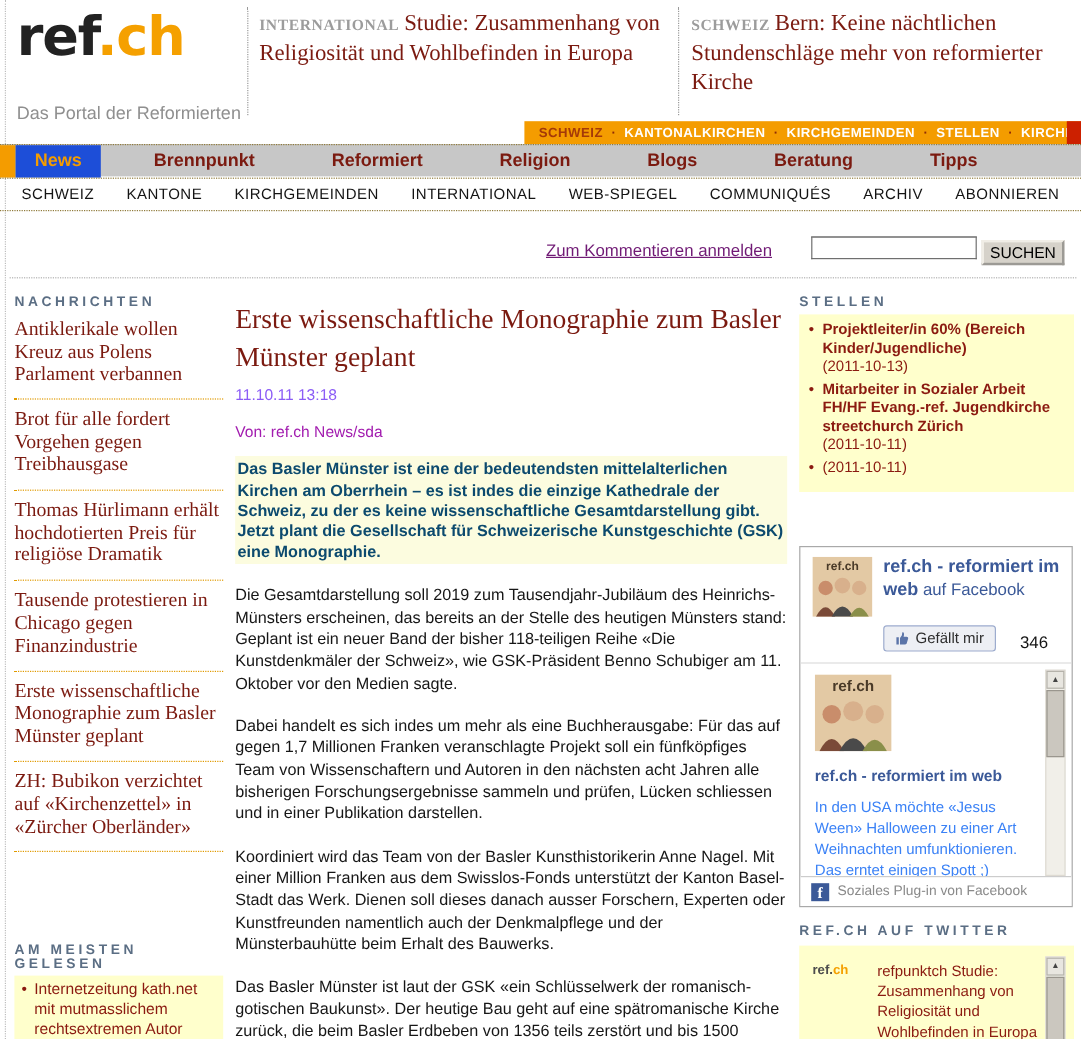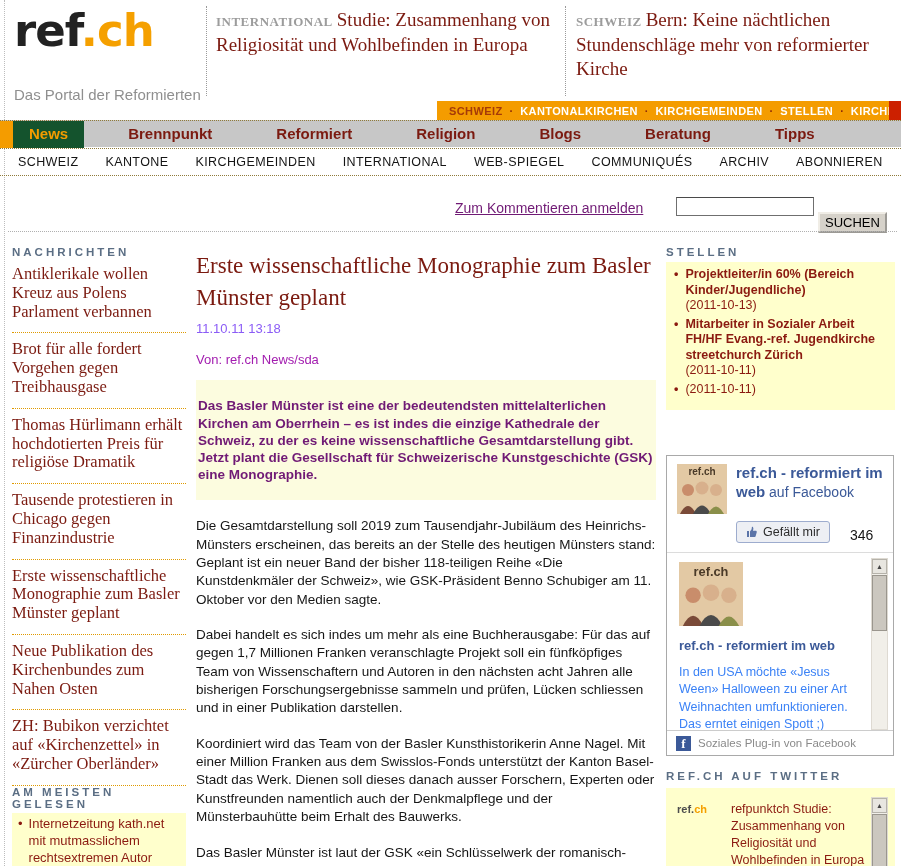--- a/index.html
+++ b/index.html
@@ -29,33 +29,33 @@
   .topbar a.first { color:#a53a08; }
   .topbar .dot { color:#8d2b06; font-weight:bold; font-size:11px; margin:0 3px; }
   .topbar-end { position:absolute; right:0; top:0; width:12px; height:19px; background:#cc2000; }
 
   
   .mainnav { position:absolute; left:0; top:120px; width:901px; height:27px; background:#c7c7c7;
              border-top:1px dotted #8f7a3a; }
   .mainnav-accent { position:absolute; left:0; top:0; width:13px; height:27px; background:#f49c00; }
   .tabs { position:absolute; left:13px; top:0; height:27px; display:flex; }
   .tab { font-size:15px; font-weight:bold; color:#7b1a10; line-height:26px; padding:0 16px; margin-right:32px; }
-  .tab.active { background:#14532d; color:#f49c00; margin-right:28px;text-align:center; }
+  .tab.active { background:#1d4ed8; color:#f49c00; margin-right:28px;text-align:center; }
 
   
   .subnav { position:absolute; left:0; top:148px; width:901px; height:28px;
             border-top:1px dotted #8f7a3a; border-bottom:1px dotted #8f7a3a;
             display:flex; align-items:center; padding-left:18px; gap:27px; }
   .subnav a { font-size:12.5px; color:#141414; letter-spacing:0.4px; text-decoration:none; }
 
   
   .login-link { position:absolute; left:455px; top:200px; font-size:14px; color:#701a75; text-decoration:underline; }
   .search-input { position:absolute; left:676px; top:197px; width:138px; height:19px;
                   border:1px solid #6f6f6f; border-top:1px solid #4a4a4a; font-size:12px; padding:1px 3px; }
-  .search-button { position:absolute; left:818px; top:212px; height:21px; background:#d6d2ca;
+  .search-button { position:absolute; left:818px; top:200px; height:21px; background:#d6d2ca;
                    border:2px outset #f0ede6; font-size:13px; color:#000; padding:0 5px;
                    font-family:"Liberation Sans", sans-serif; }
   .toolbar-divider { position:absolute; left:8px; top:231px; width:889px; border-top:1px dotted #b0b0b0; }
 
   
   .side-heading { font-size:11.5px; font-weight:bold; color:#5b6e84; letter-spacing:3px; }
 
   
   .sidebar-news { position:absolute; left:12px; top:246px; width:174px; }
   .news-item { display:block; font-family:"Liberation Serif", serif; font-size:16.5px; color:#7b1a10;
@@ -65,21 +65,21 @@
   .mr-item { display:flex; font-size:13px; color:#8b1a10; line-height:1.3; margin-bottom:2px; text-decoration:none; }
   .mr-bullet { margin:0 6px 0 5px; }
 
   
   .article { position:absolute; left:196px; top:250px; width:460px; }
   .article h1 { font-family:"Liberation Serif", serif; font-size:23px; font-weight:normal;
                 color:#7b1a10; line-height:1.38; }
   .art-date { margin-top:8px; font-size:13px; color:#8b5cf6; }
   .art-byline { margin-top:16px; font-size:13px; color:#a21caf; }
   .art-lead { margin-top:13px; background:#fcfcdf; font-size:13.5px; font-weight:bold;
-              color:#701a75; line-height:1.27; padding:17px 2px; }
+              color:#0c4a6e; line-height:1.27; padding:2px 2px; }
   .art-para { margin-top:17px; font-size:13.5px; color:#161616; line-height:1.36; }
 
   
   .stellen { position:absolute; left:666px; top:246px; width:229px; }
   .job-list { background:#ffffcc; margin-top:4px; padding:5px 3px 10px; }
   .job { display:flex; font-size:12.5px; line-height:1.24; color:#8b1a10; margin-bottom:3px; }
   .job-bullet { margin:0 7px 0 5px; font-weight:bold; }
   .job-title { font-weight:bold; display:block; text-decoration:none; color:#8b1a10; }
   .job-date { font-weight:normal; display:block; }
 
@@ -183,21 +183,20 @@
 <button class="search-button">SUCHEN</button>
 <div class="toolbar-divider"></div>
 
 <div class="sidebar-news">
   <div class="side-heading">NACHRICHTEN</div>
   <a href="#" class="news-item">Antiklerikale wollen Kreuz aus Polens Parlament verbannen</a>
   <a href="#" class="news-item">Brot für alle fordert Vorgehen gegen Treibhausgase</a>
   <a href="#" class="news-item">Thomas Hürlimann erhält hochdotierten Preis für religiöse Dramatik</a>
   <a href="#" class="news-item">Tausende protestieren in Chicago gegen Finanzindustrie</a>
   <a href="#" class="news-item">Erste wissenschaftliche Monographie zum Basler Münster geplant</a>
-  <a href="#" class="news-item">Neue Publikation des Kirchenbundes zum Nahen Osten</a>
   <a href="#" class="news-item">ZH: Bubikon verzichtet auf «Kirchenzettel» in «Zürcher Oberländer»</a>
 </div>
 
 <div class="most-read">
   <div class="side-heading">AM MEISTEN GELESEN</div>
   <div class="mr-list">
     <a href="#" class="mr-item">
         <span class="mr-bullet">•</span>
         <span>Internetzeitung kath.net mit mutmasslichem rechtsextremen Autor</span>
       </a>

